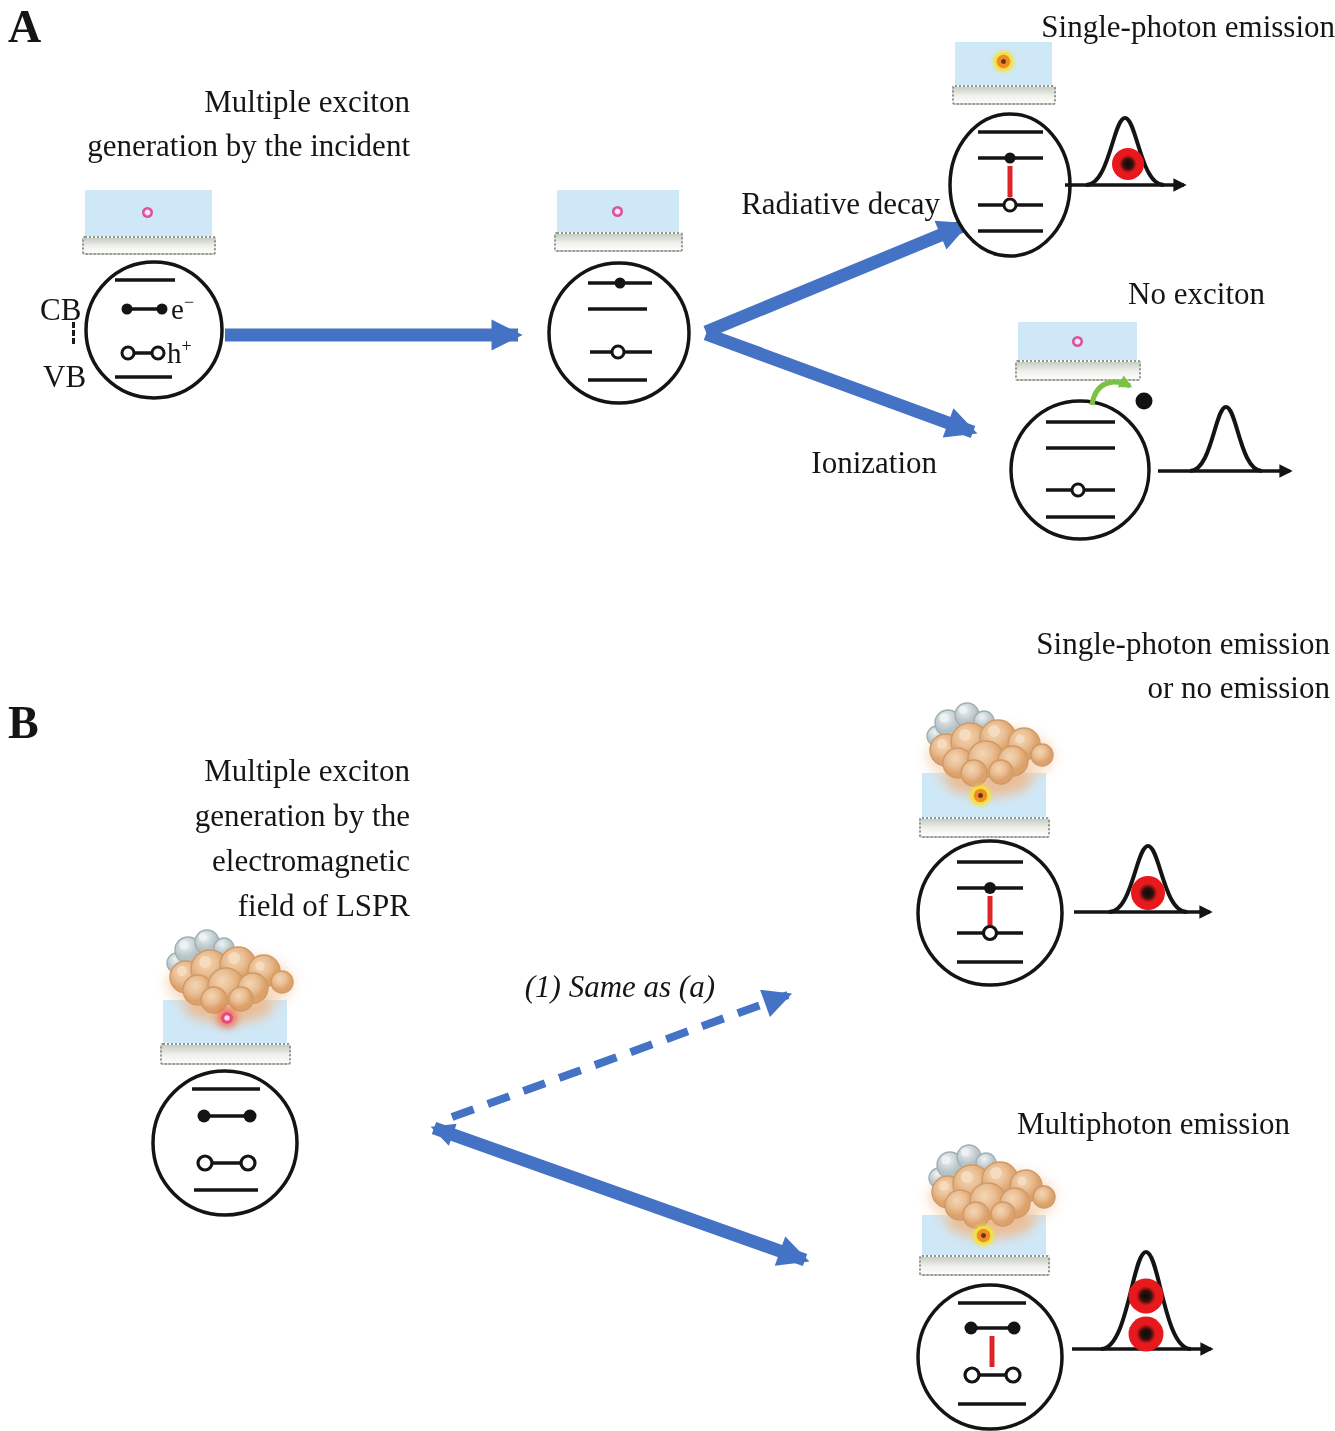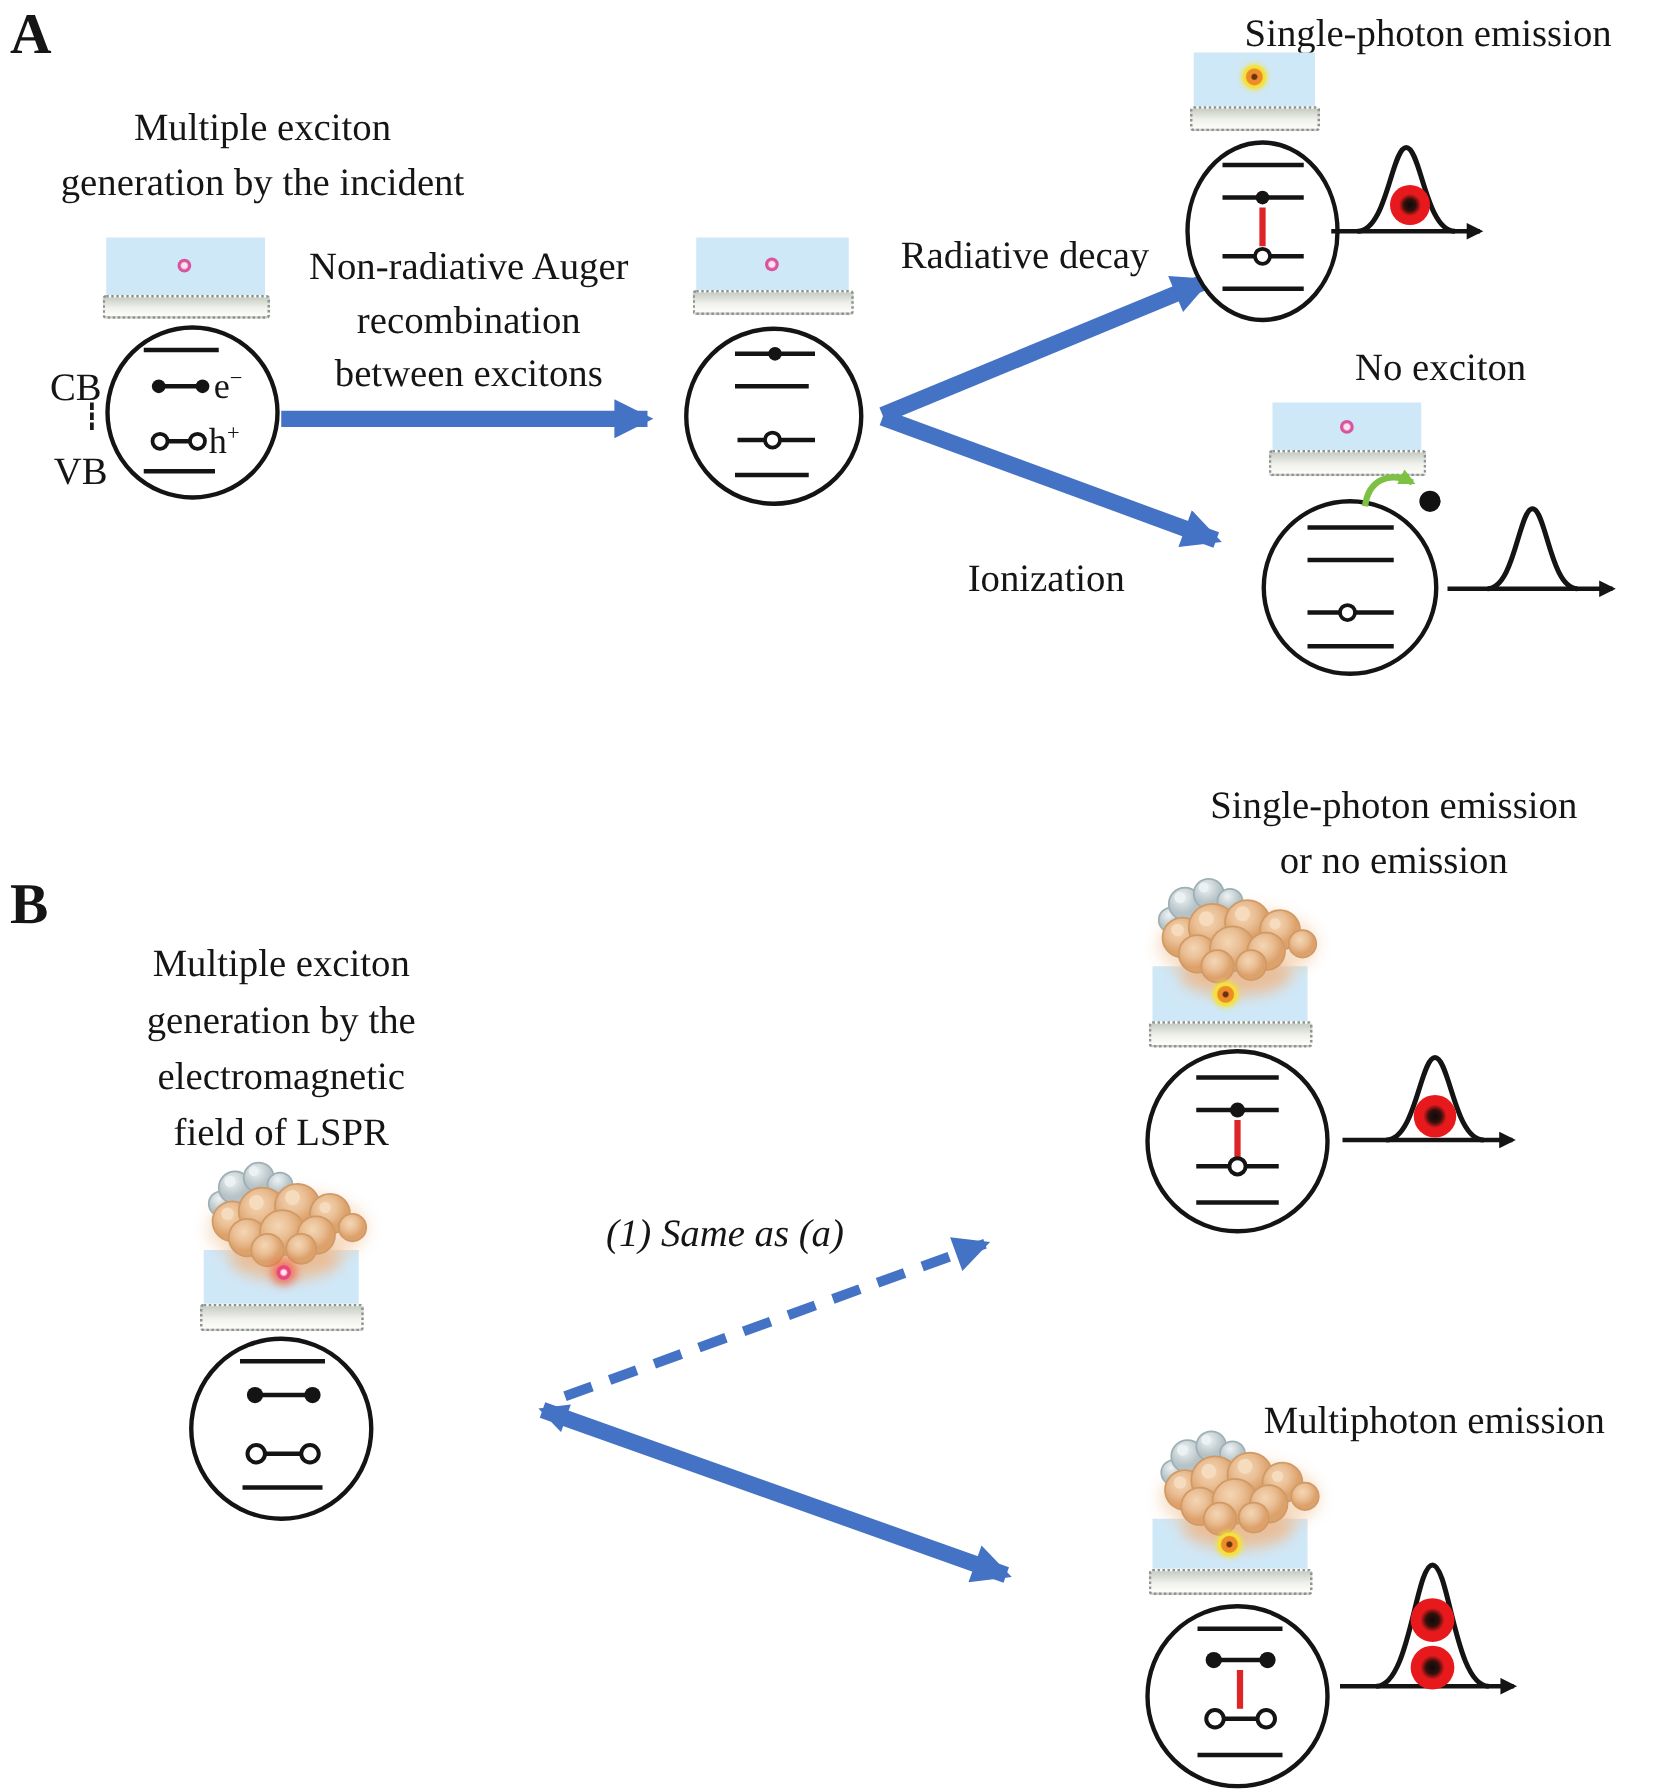--- a/index.html
+++ b/index.html
@@ -1,18 +1,18 @@
 <!DOCTYPE html>
 <html><head>
 <meta charset="utf-8">
 <style>
   html,body { margin:0; padding:0; background:#fff; }
   .stage { position:relative; width:1335px; height:1431px; background:#ffffff; overflow:hidden;
            font-family:"Liberation Serif", serif; color:#151515; }
-  .t { position:absolute; text-align:center; font-size:31px; line-height:44px; white-space:nowrap; }
+  .t { position:absolute; text-align:right; font-size:31px; line-height:44px; white-space:nowrap; }
   .t.block { white-space:normal; }
   .panel-label { position:absolute; font-size:46px; font-weight:bold; line-height:1; }
   .film  { position:absolute; background:#cfe8f8; }
   .strip { position:absolute; border:2.5px dotted #8f948f; border-radius:3px;
            background:linear-gradient(180deg,#c6cdc4,#f0f1ec 55%,#fdfdfb); }
   .qdot  { position:absolute; border-radius:50%; }
   .qdot-pink   { width:11px; height:11px;
                  background:radial-gradient(circle,#fbe3f0 0 28%,#d9539d 45% 100%); }
   .qdot-yellow { width:19px; height:19px;
                  background:radial-gradient(circle,#6b3410 0 14%,#ee8c2a 22% 46%,#f4e23c 54% 100%);
@@ -116,25 +116,20 @@
   </svg>
   <span class="t" style="left:40px; top:288px;">CB</span>
   <span class="dashseg" style="left:72px; top:322px;"></span>
   <span class="t" style="left:43px; top:355px;">VB</span>
   <span class="carrier" style="left:171px; top:293px;"><span>e</span><sup>−</sup></span>
   <span class="carrier" style="left:167px; top:337px;"><span>h</span><sup>+</sup></span>
 
   <svg class="abs" style="left:220px; top:315px;" width="335" height="40">
     <line x1="5" y1="20" x2="298" y2="20" stroke="#4472c4" stroke-width="13" marker-end="url(#mh-blue)"></line>
   </svg>
-  <div class="t block" style="left:205px; top:191px; width:340px; line-height:43px;">
-    <div>Non-radiative Auger</div>
-    <div>recombination</div>
-    <div>between excitons</div>
-  </div>
 
   <div class="film" style="left:557px; top:190px; width:122px; height:42px;"></div>
   <div class="strip" style="left:554px; top:232px; width:125px; height:16px;"></div>
   <span class="qdot qdot-pink" style="left:612px; top:206px;"></span>
 
   <svg class="abs" style="left:544px; top:258px;" width="150" height="150">
     <circle cx="75" cy="75" r="70" fill="#fff" stroke="#141414" stroke-width="3.5"></circle>
     <line x1="44" y1="25" x2="108" y2="25" stroke="#141414" stroke-width="3.5"></line>
     <circle cx="76" cy="25" r="5.5" fill="#141414"></circle>
     <line x1="44" y1="51" x2="103" y2="51" stroke="#141414" stroke-width="3.5"></line>
@@ -249,21 +244,21 @@
     <line x1="42" y1="95" x2="108" y2="95" stroke="#141414" stroke-width="3.5"></line>
     <circle cx="75" cy="95" r="6.5" fill="#fff" stroke="#141414" stroke-width="3.2"></circle>
     <line x1="42" y1="124" x2="108" y2="124" stroke="#141414" stroke-width="3.5"></line>
   </svg>
   <svg class="abs" style="left:1070px; top:836px;" width="150" height="85">
     <line x1="4" y1="76" x2="140" y2="76" stroke="#141414" stroke-width="3.5" marker-end="url(#mh-black)"></line>
     <path d="M 39,76 C 62.4,76 66.3,10 78,10 C 89.7,10 93.6,76 117,76" fill="none" stroke="#141414" stroke-width="4"></path>
     <circle cx="78" cy="57" r="17" fill="url(#photonGrad)"></circle>
   </svg>
 
-  <span class="t" style="left:960px; top:1102px; width:375px;margin-top:12px;">Multiphoton emission</span>
+  <span class="t" style="left:915px; top:1102px; width:375px;">Multiphoton emission</span>
   <div class="film" style="left:922px; top:1215px; width:124px; height:40px;"></div>
   <svg class="abs" style="left:920px; top:1140px;" width="140" height="95">
     <use href="#np-cluster"></use>
   </svg>
   <div class="strip" style="left:919px; top:1255px; width:127px; height:17px;"></div>
   <span class="qdot qdot-yellow" style="left:974px; top:1226px;"></span>
   <svg class="abs" style="left:914px; top:1281px;" width="152" height="152">
     <circle cx="76" cy="76" r="72" fill="#fff" stroke="#141414" stroke-width="3.5"></circle>
     <line x1="44" y1="22" x2="112" y2="22" stroke="#141414" stroke-width="3.5"></line>
     <line x1="57" y1="47" x2="100" y2="47" stroke="#141414" stroke-width="3.5"></line>

